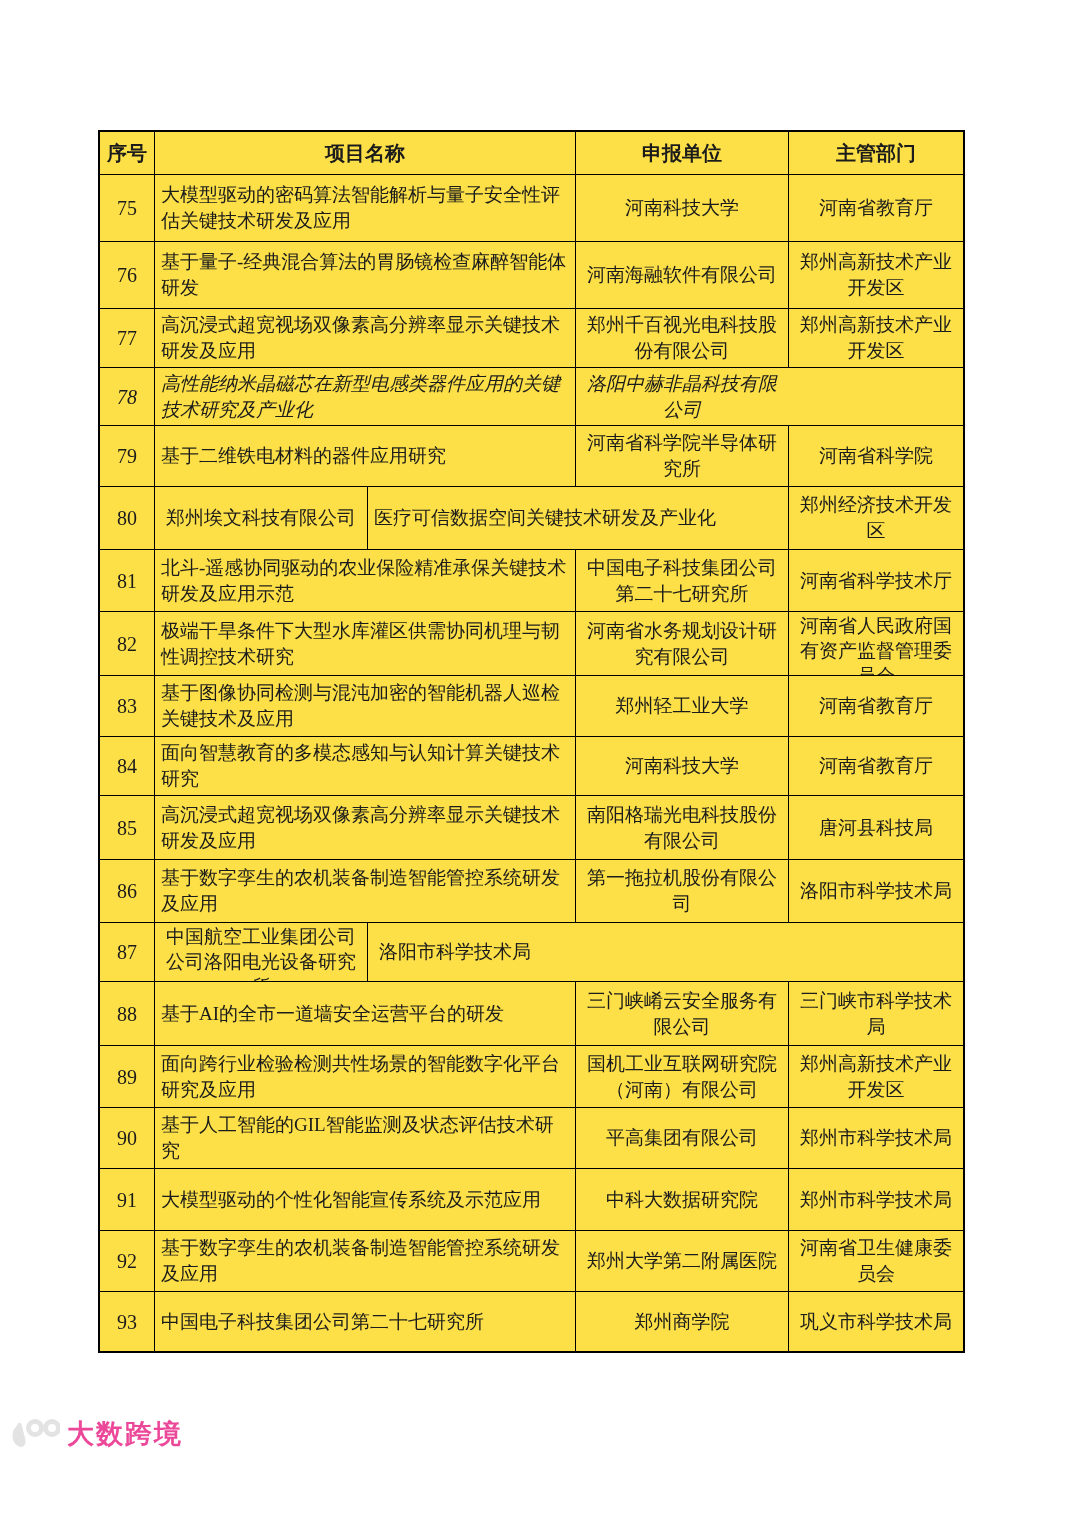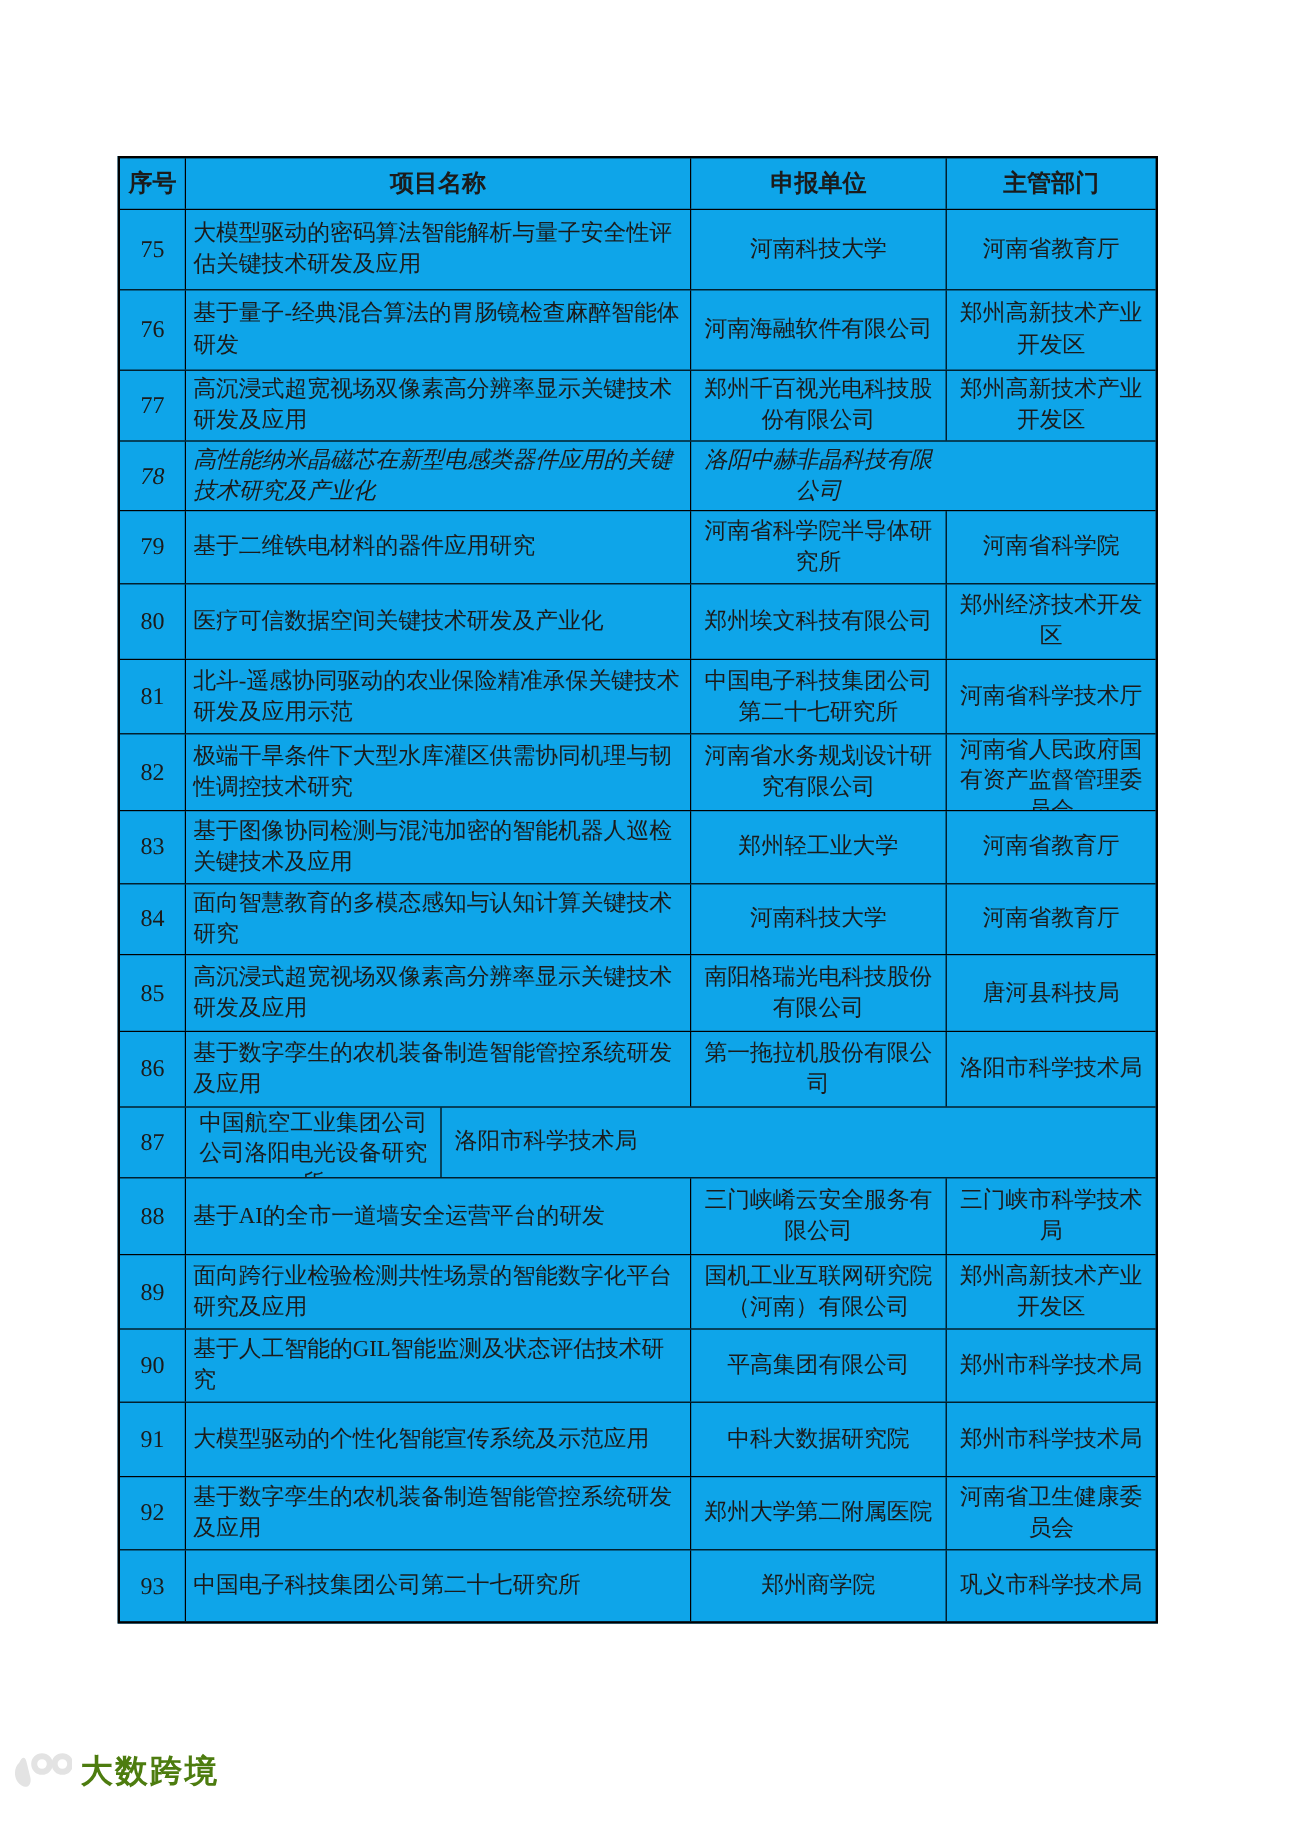--- a/index.html
+++ b/index.html
@@ -3,21 +3,21 @@
 <meta charset="utf-8">
 <style>
   html,body{margin:0;padding:0;}
   body{
     width:1080px;height:1527px;position:relative;background:#ffffff;
     font-family:"Liberation Serif","DejaVu Serif",serif;
     color:#1b1b1b;overflow:hidden;
   }
   .doc-table{
     position:absolute;left:98px;top:130px;width:867px;
-    border:2px solid #000;box-sizing:border-box;background:#0ea5e9;
+    border:2px solid #000;box-sizing:border-box;background:#fde047;
   }
   .t-row{display:flex;align-items:stretch;border-top:1.5px solid #000;}
   .t-row.header{border-top:none;height:42px;}
   .c{
     box-sizing:border-box;border-left:1.5px solid #000;
     display:flex;align-items:center;justify-content:center;
     font-size:19px;line-height:26px;text-align:center;
     padding:3px 6px;overflow:hidden;
   }
   .c:first-child{border-left:none;}
@@ -25,22 +25,22 @@
   .col-proj{width:421px;flex:0 0 421px;}
   .col-unit{width:213px;flex:0 0 213px;}
   .col-dept{width:175px;flex:0 0 175px;}
   .t-row.header .c{
     font-family:"Liberation Sans","DejaVu Sans",sans-serif;
     font-weight:bold;font-size:20px;line-height:22px;
   }
   .body-row .col-proj{justify-content:flex-start;text-align:left;padding-left:6px;padding-right:6px;}
   .c.clip{align-items:flex-start;padding-top:1px;padding-bottom:0;line-height:25px;}
   .watermark{
-    position:absolute;left:8px;top:1458px;display:flex;align-items:center;gap:7px;
-    color:#4d7c0f;font-family:"Liberation Sans","DejaVu Sans",sans-serif;
+    position:absolute;left:8px;top:1416px;display:flex;align-items:center;gap:7px;
+    color:#ec4899;font-family:"Liberation Sans","DejaVu Sans",sans-serif;
     font-weight:bold;font-size:27px;letter-spacing:2px;user-select:none;
   }
   .watermark svg{display:block;}
 </style>
 </head>
 <body>
 
 <div class="doc-table">
   <div class="t-row header">
     <div class="c col-seq">序号</div>
@@ -73,22 +73,22 @@
     <div class="c col-unit">洛阳中赫非晶科技有限公司</div>
   </div>
       <div class="t-row body-row" style="height: 60px;">
     <div class="c col-seq">79</div>
     <div class="c col-proj">基于二维铁电材料的器件应用研究</div>
     <div class="c col-unit">河南省科学院半导体研究所</div>
     <div class="c col-dept">河南省科学院</div>
   </div>
       <div class="t-row body-row" style="height: 62px;">
     <div class="c col-seq">80</div>
+    <div class="c col-unit">郑州埃文科技有限公司</div>
     <div class="c col-proj">医疗可信数据空间关键技术研发及产业化</div>
-    <div class="c col-unit">郑州埃文科技有限公司</div>
     <div class="c col-dept">郑州经济技术开发区</div>
   </div>
       <div class="t-row body-row" style="height: 61px;">
     <div class="c col-seq">81</div>
     <div class="c col-proj">北斗-遥感协同驱动的农业保险精准承保关键技术研发及应用示范</div>
     <div class="c col-unit">中国电子科技集团公司第二十七研究所</div>
     <div class="c col-dept">河南省科学技术厅</div>
   </div>
       <div class="t-row body-row" style="height: 63px;">
     <div class="c col-seq">82</div>

